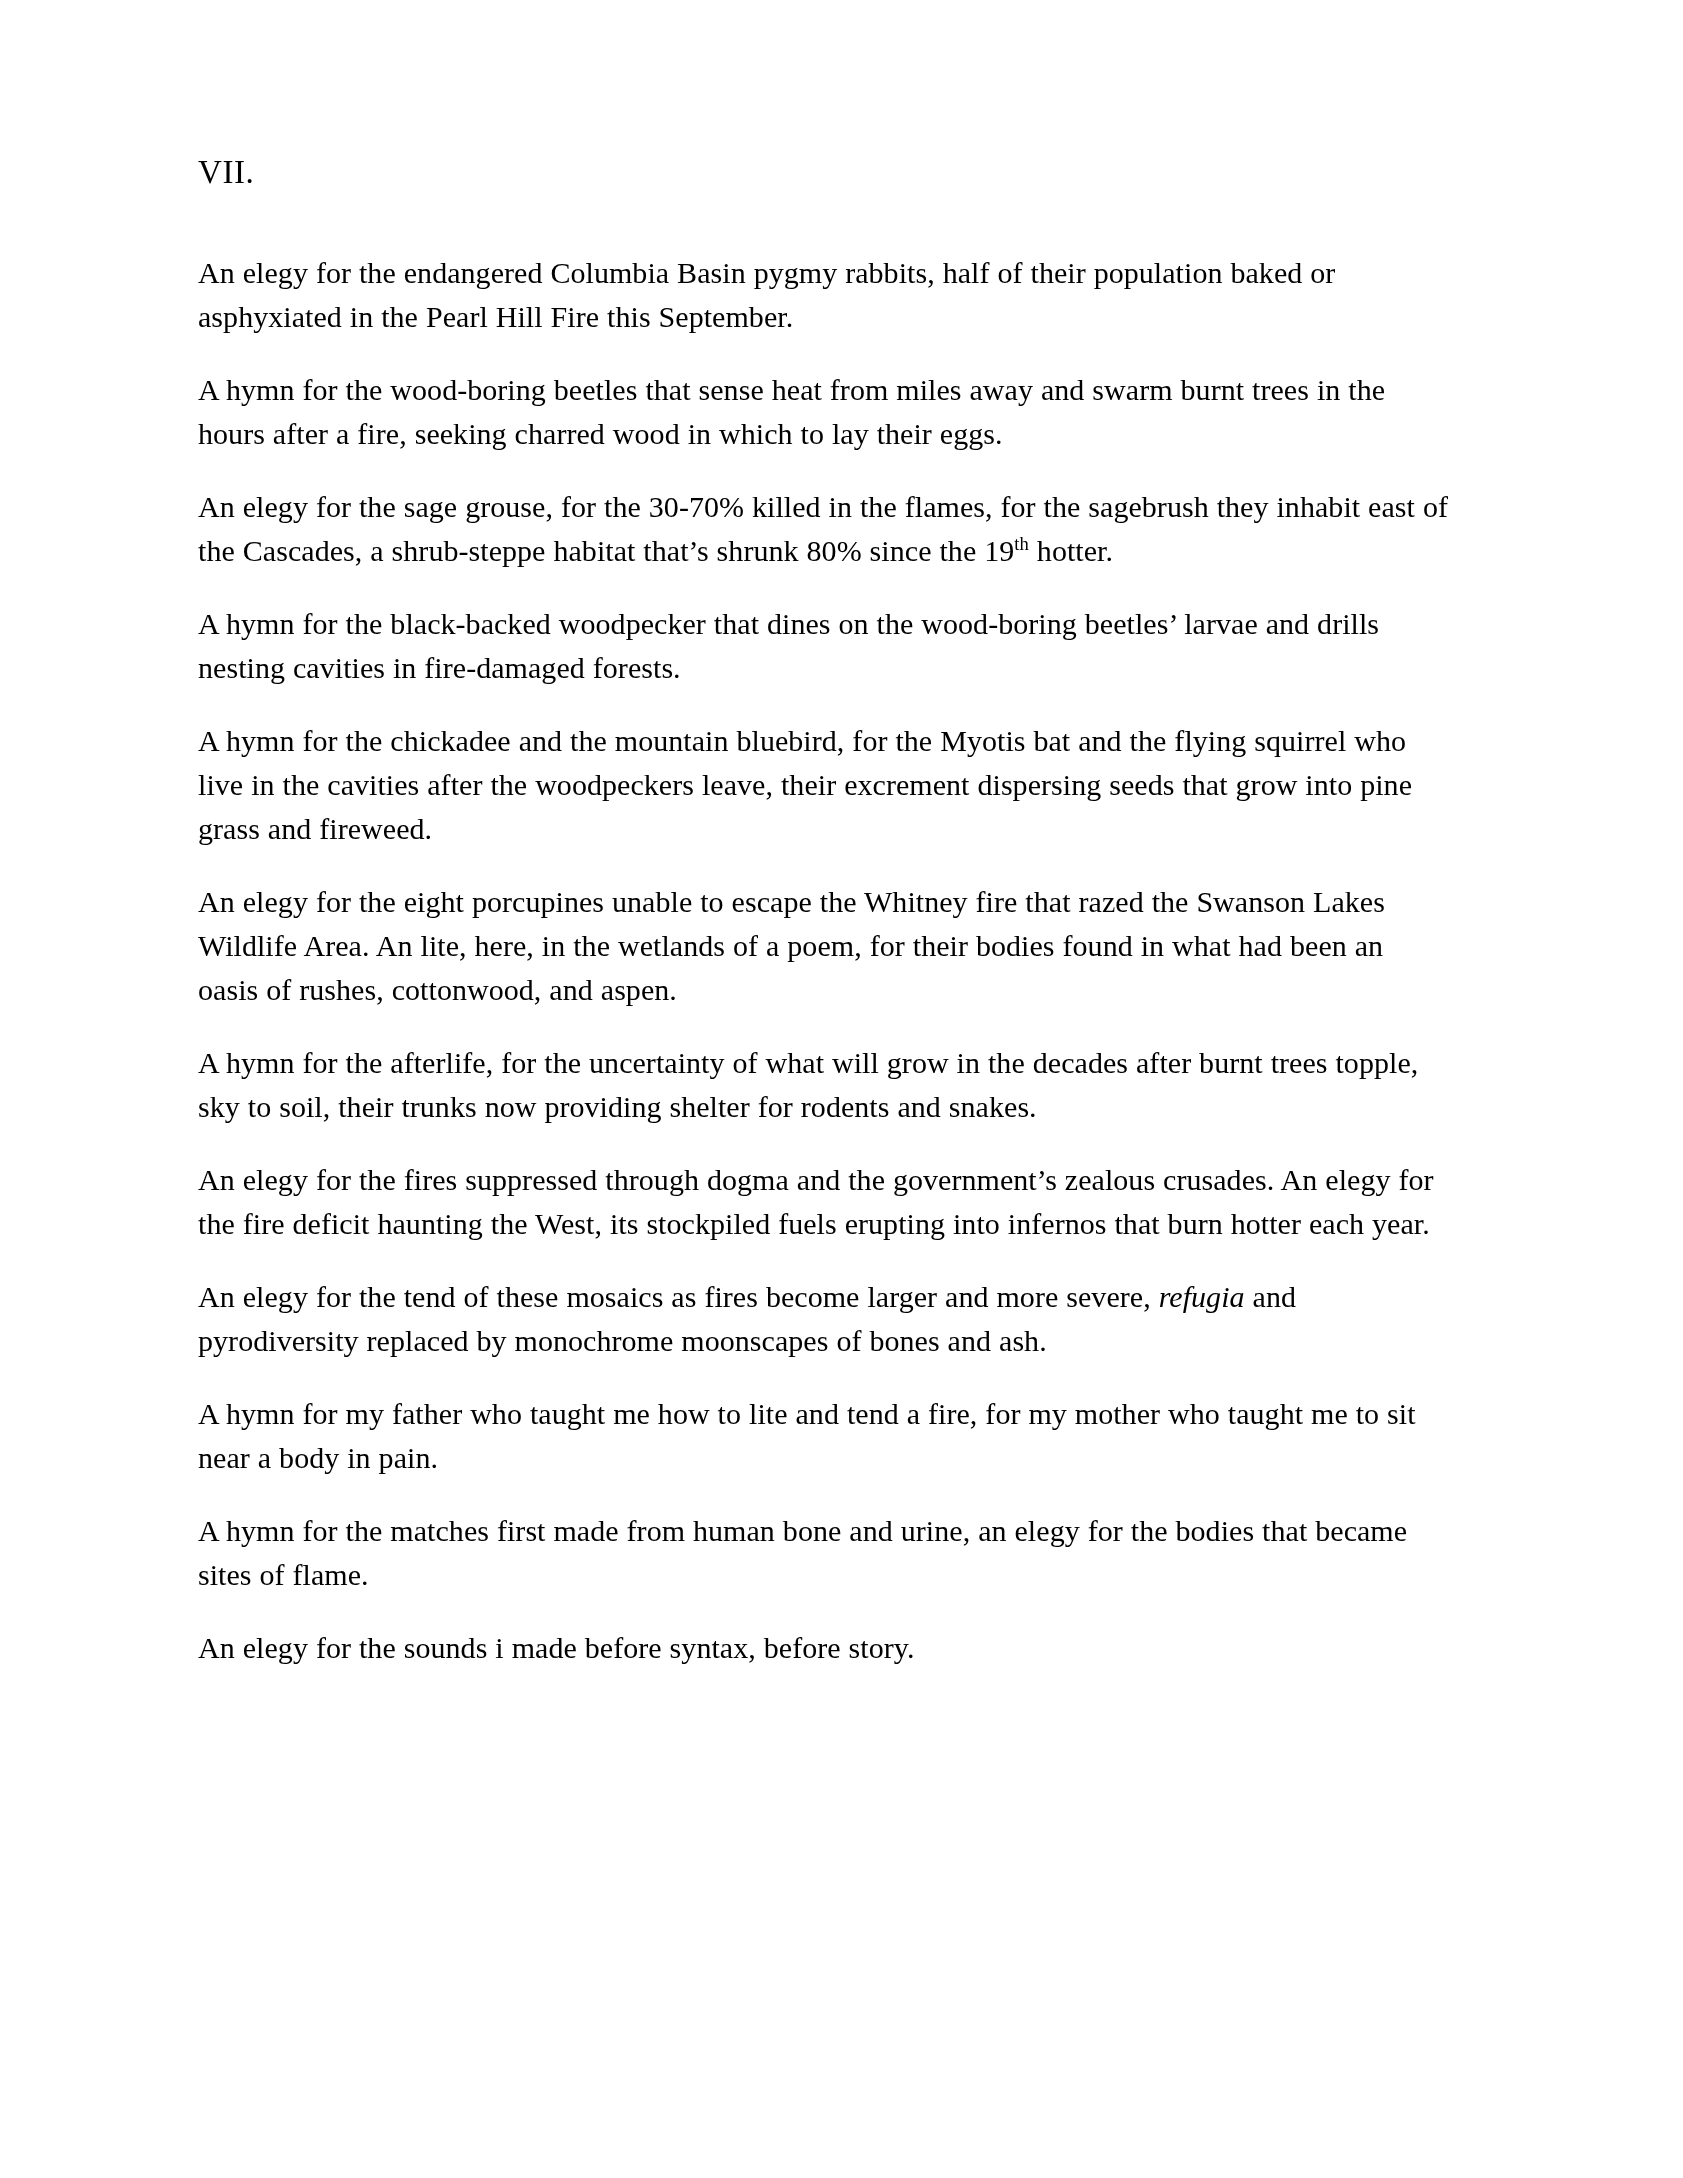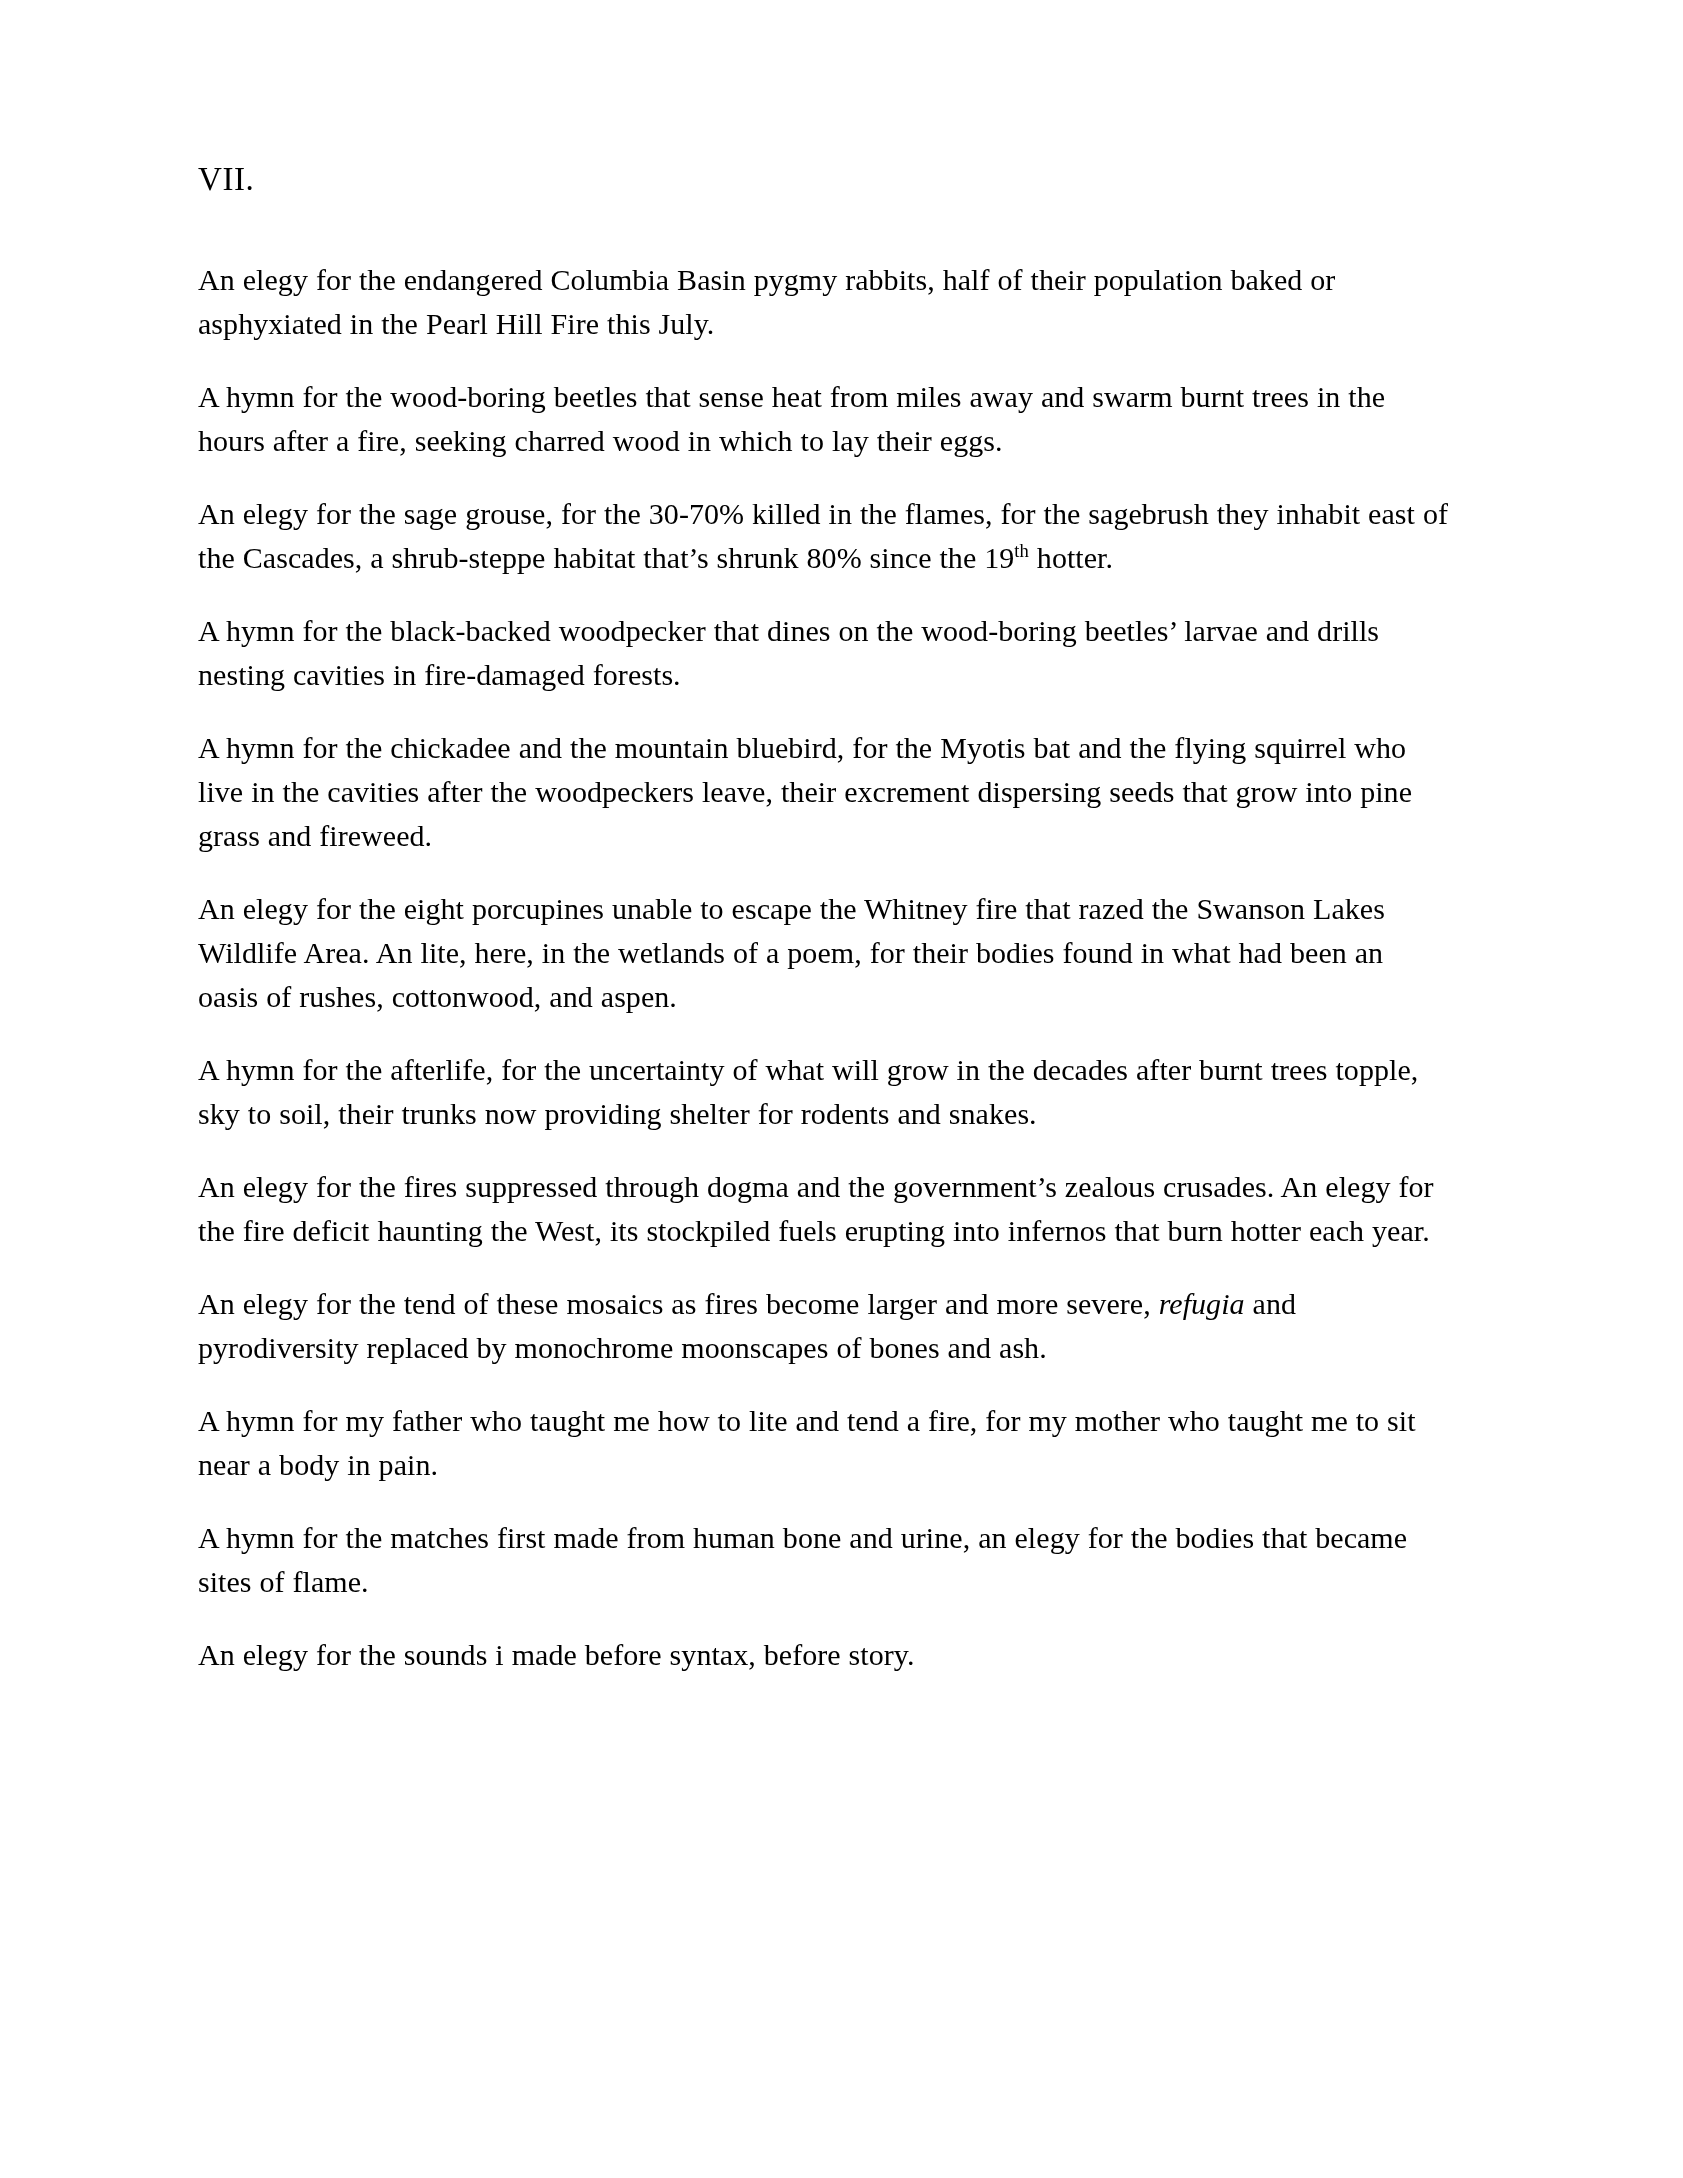--- a/index.html
+++ b/index.html
@@ -20,21 +20,21 @@
     position: relative;
     box-sizing: border-box;
     width: 1683px;
     height: 2178px;
     background: #ffffff;
     padding: 149px 198px 0 198px;
   }
 
   .page-inner {
     width: 1287px;
-    margin: 11px auto;
+    margin: 4px auto;
   }
 
   .section-title {
     font-size: 33px;
     line-height: 1.18;
     letter-spacing: 0.6px;
     margin: 0 0 59px 0;
     font-weight: normal;
   }
 
@@ -69,21 +69,21 @@
 </head>
 <body>
 
 <div class="page">
   <div class="page-inner">
 
     <div class="section-title">VII.</div>
 
     <div class="body-block">
 
-      <p class="para">An elegy for the endangered Columbia Basin pygmy rabbits, half of their population baked or asphyxiated in the Pearl Hill Fire this July.</p>
+      <p class="para">An elegy for the endangered Columbia Basin pygmy rabbits, half of their population baked or asphyxiated in the Pearl Hill Fire this September.</p>
 
       <p class="para">A hymn for the wood-boring beetles that sense heat from miles away and swarm burnt trees in the hours after a fire, seeking charred wood in which to lay their eggs.</p>
 
       <p class="para">
         <span>An elegy for the sage grouse, for the 30-70% killed in the flames, for the sagebrush they inhabit east of the Cascades, a shrub-steppe habitat that’s shrunk 80% since the 19</span><span class="sup">th</span><span> hotter.</span>
       </p>
 
       <p class="para">A hymn for the black-backed woodpecker that dines on the wood-boring beetles’ larvae and drills nesting cavities in fire-damaged forests.</p>
 
 

